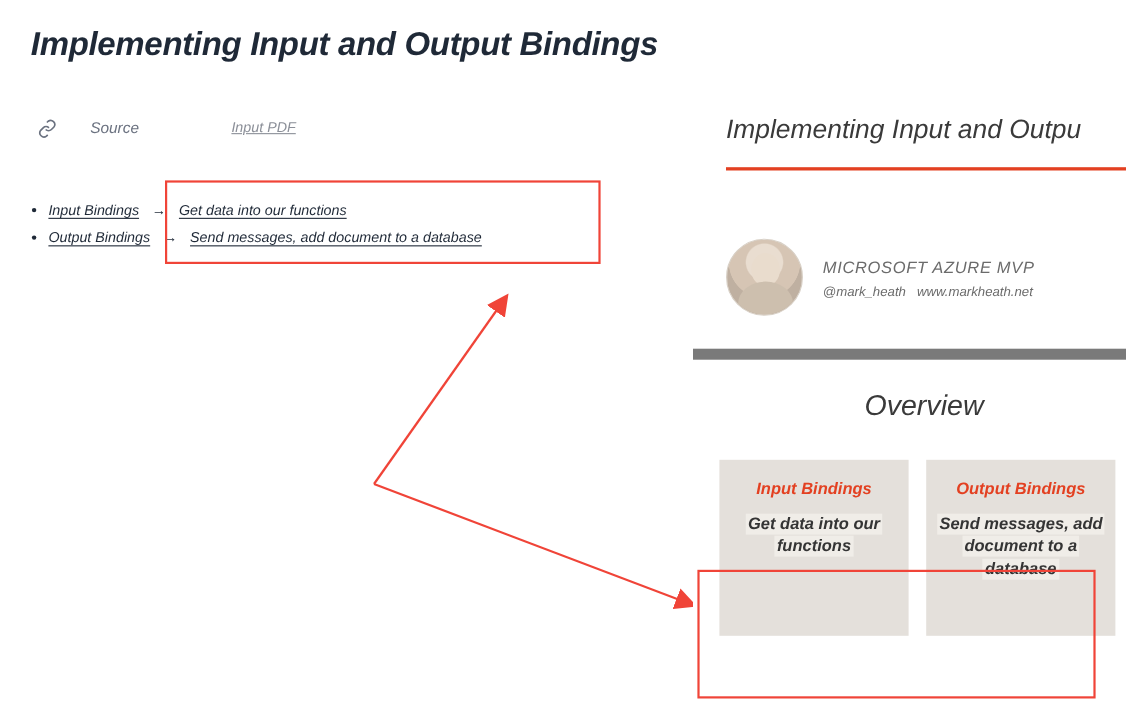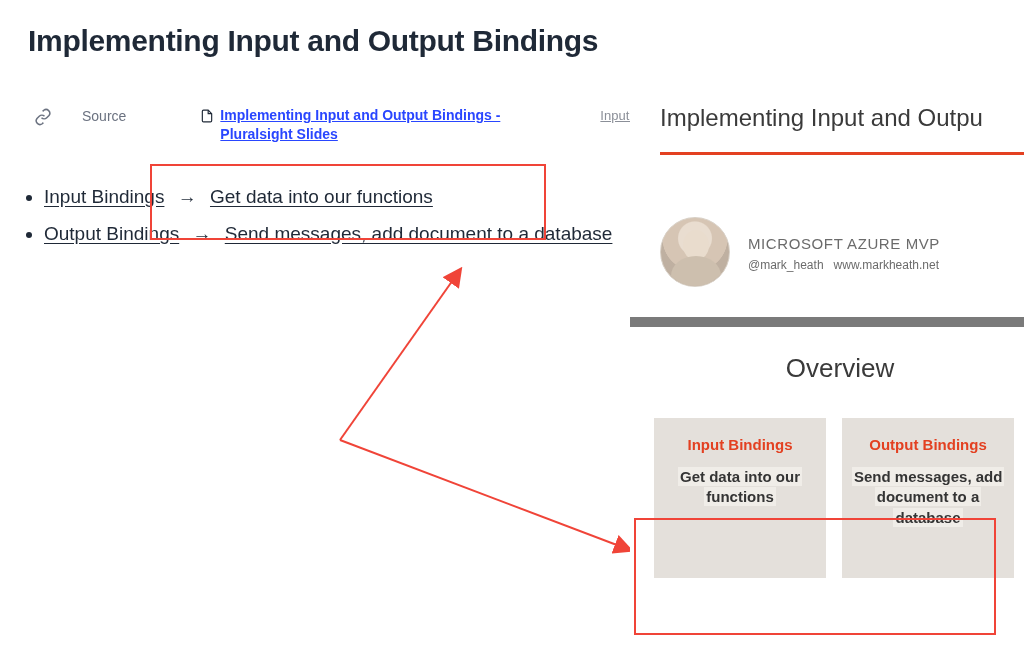--- a/index.html
+++ b/index.html
@@ -1,29 +1,29 @@
 <!DOCTYPE html>
 <html><head>
 <meta charset="utf-8">
 <style>
   * { box-sizing: border-box; margin: 0; padding: 0; }
   html, body { width: 1024px; height: 660px; overflow: hidden; background: #fff; font-family: -apple-system, BlinkMacSystemFont, "Segoe UI", Helvetica, Arial, sans-serif; color: #1f2937; }
-  .canvas { position: relative; width: 896px; height: 660px; }
+  .canvas { position: relative; width: 896px; height: 660px; font-style: italic; }
 
   
   .title { position: absolute; left: 28px; top: 24px; font-size: 30px; font-weight: 800; letter-spacing: -0.01em; color: #1f2937; }
 
   .source-row { position: absolute; left: 34px; top: 106px; display: flex; align-items: flex-start; gap: 30px; font-size: 14px; }
   .link-icon { width: 18px; height: 18px; color: #6b7280; flex: 0 0 18px; margin-top: 2px; }
   .source-label { color: #6b7280; margin-right: 44px; margin-top: 2px; }
   .source-link { color: #2946ff; font-weight: 700; display: inline-flex; align-items: flex-start; max-width: 360px; line-height: 1.35; }
   .pdf-icon { width: 14px; height: 16px; color: #1f2937; margin-right: 6px; flex: 0 0 14px; margin-top: 2px; }
   .upload-pdf { color: #8b8f98; text-decoration: underline; font-size: 13px; margin-left: 10px; margin-top: 2px; white-space: nowrap; }
 
-  .bullets { position: absolute; left: 28px; top: 178px; list-style: disc; padding-left: 16px; font-size: 19px; line-height: 1.95; }
+  .bullets { position: absolute; left: 28px; top: 178px; list-style: disc; padding-left: 16px; font-size: 13px; line-height: 1.95; }
   .bullets li span.u { text-decoration: underline; text-underline-offset: 3px; }
   .arrow { margin: 0 8px; }
 
   .hl-box-1 { position: absolute; left: 150px; top: 164px; width: 396px; height: 76px; border: 2px solid #f04438; }
 
   .arrow-svg { position: absolute; left: 160px; top: 240px; width: 500px; height: 330px; pointer-events: none; }
 
   
   .preview { position: absolute; left: 630px; top: 80px; width: 420px; height: 580px; background: #fff; overflow: hidden; }
   .slide1 { position: relative; width: 100%; padding: 24px 0 8px 30px; }
@@ -55,27 +55,20 @@
 <div class="canvas">
 
   <h1 class="title">Implementing Input and Output Bindings</h1>
 
   <div class="source-row">
     <svg class="link-icon" viewBox="0 0 24 24" fill="none" stroke="currentColor" stroke-width="2">
       <path d="M10 13a5 5 0 0 0 7 0l3-3a5 5 0 0 0-7-7l-1.5 1.5"></path>
       <path d="M14 11a5 5 0 0 0-7 0l-3 3a5 5 0 0 0 7 7l1.5-1.5"></path>
     </svg>
     <span class="source-label">Source</span>
-    <a class="source-link" href="#">
-      <svg class="pdf-icon" viewBox="0 0 24 24" fill="none" stroke="currentColor" stroke-width="2">
-        <path d="M14 2H6a2 2 0 0 0-2 2v16a2 2 0 0 0 2 2h12a2 2 0 0 0 2-2V8z"></path>
-        <polyline points="14 2 14 8 20 8"></polyline>
-      </svg>
-      <span>Implementing Input and Output Bindings - Pluralsight Slides</span>
-    </a>
     <a class="upload-pdf" href="#">Input PDF</a>
   </div>
 
   <ul class="bullets">
     <li>
       <span class="u">Input Bindings</span>
       <span class="arrow">→</span>
       <span class="u">Get data into our   functions</span>
     </li>
     <li>

